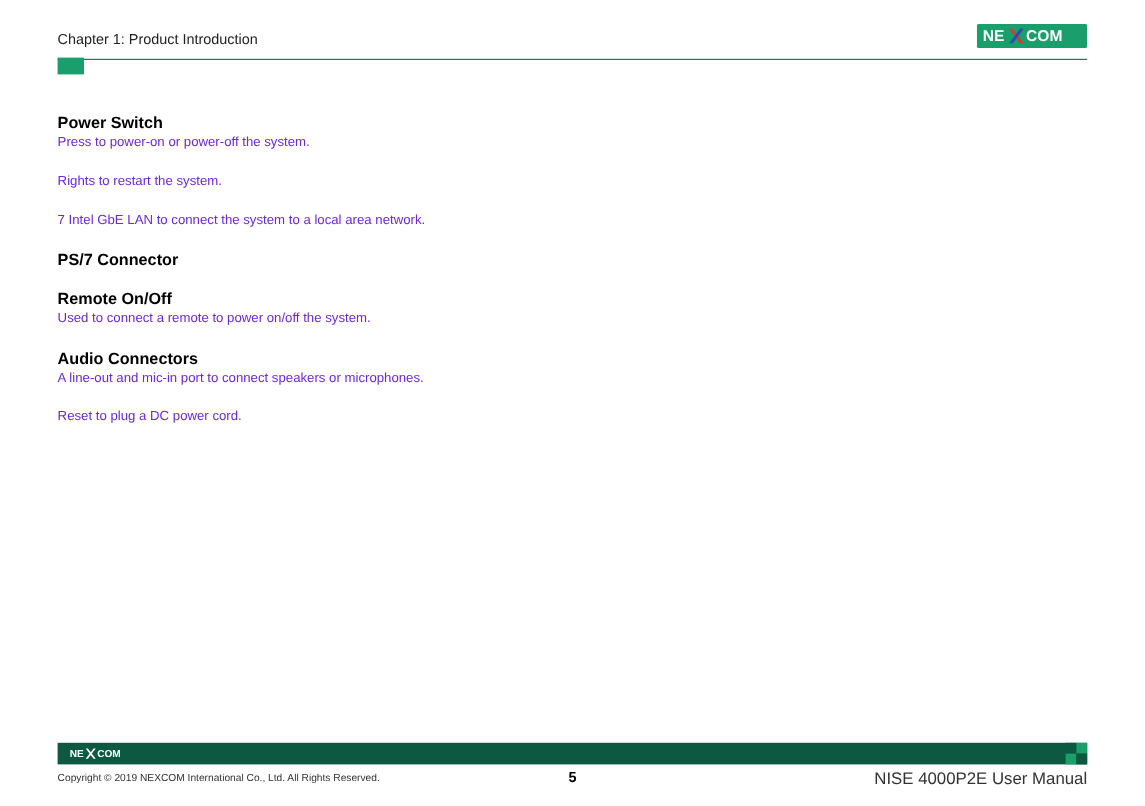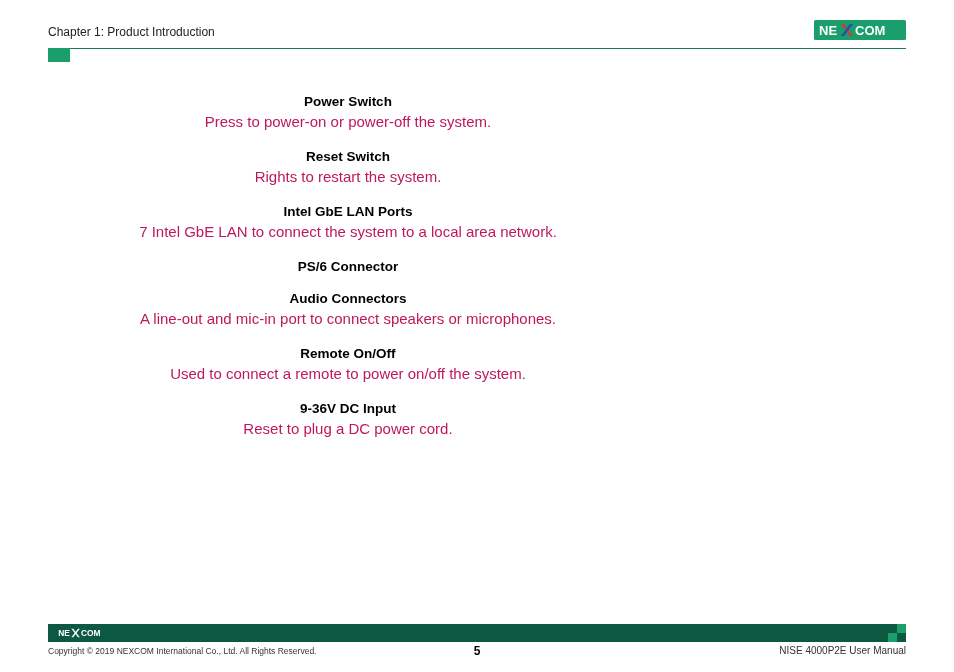--- a/index.html
+++ b/index.html
@@ -49,34 +49,33 @@
     }
     .hr-line {
       flex: 1;
       height: 1px;
       background: #1a7a5a;
       margin-left: 0;
     }
     .content {
       margin-top: 18px;
       max-width: 600px;
-      text-align: center;
     }
     .section {
       margin-bottom: 17px;
     }
     .section-title {
       font-weight: bold;
       font-size: 13.5px;
       margin-bottom: 2px;
       color: #000;
     }
     .section-body {
-      font-size: 15px;
-      color: #be185d;
+      font-size: 11px;
+      color: #6d28d9;
       line-height: 1.4;
     }
     .footer {
       position: absolute;
       left: 48px;
       right: 48px;
       bottom: 16px;
     }
     .footer-bar {
       background: #0c5840;
@@ -120,21 +119,21 @@
       color: #333;
     }
     .page-num {
       font-size: 12px;
       font-weight: bold;
       position: absolute;
       left: 50%;
       transform: translateX(-50%);
     }
     .manual-name {
-      font-size: 10px;
+      font-size: 14px;
       color: #333;
     }
     
     .nexcom-logo-bg {
       fill: #1a9e6b;
     }
     .nexcom-logo-text {
       fill: #fff;
       font-family: Arial, sans-serif;
       font-weight: bold;
@@ -166,40 +165,37 @@
     <div class="hr-line"></div>
   </div>
   <div class="green-square" style="position:absolute; top:48px; left:48px;"></div>
 
   <div class="content">
     <div class="section">
       <div class="section-title">Power Switch</div>
       <div class="section-body">Press to power-on or power-off the system.</div>
     </div>
     <div class="section">
-      <div class="section-title">Reset Switch</div>
       <div class="section-body">Rights to restart the system.</div>
     </div>
     <div class="section">
-      <div class="section-title">Intel GbE LAN Ports</div>
       <div class="section-body">7 Intel GbE LAN to connect the system to a local area network.</div>
     </div>
     <div class="section">
-      <div class="section-title">PS/6 Connector</div>
+      <div class="section-title">PS/7 Connector</div>
+    </div>
+    <div class="section">
+      <div class="section-title">Remote On/Off</div>
+      <div class="section-body">Used to connect a remote to power on/off the system.</div>
     </div>
     <div class="section">
       <div class="section-title">Audio Connectors</div>
       <div class="section-body">A line-out and mic-in port to connect speakers or microphones.</div>
     </div>
     <div class="section">
-      <div class="section-title">Remote On/Off</div>
-      <div class="section-body">Used to connect a remote to power on/off the system.</div>
-    </div>
-    <div class="section">
-      <div class="section-title">9-36V DC Input</div>
       <div class="section-body">Reset to plug a DC power cord.</div>
     </div>
   </div>
 
   <div class="footer">
     <div class="footer-bar">
       <svg class="logo-bottom" viewBox="0 0 184 40">
         <text x="6" y="30" fill="#fff" font-family="Arial" font-weight="bold" font-size="28">NE</text>
         <g transform="translate(50,6)">
           <polygon fill="#fff" points="0,0 6,0 28,28 22,28"></polygon>

